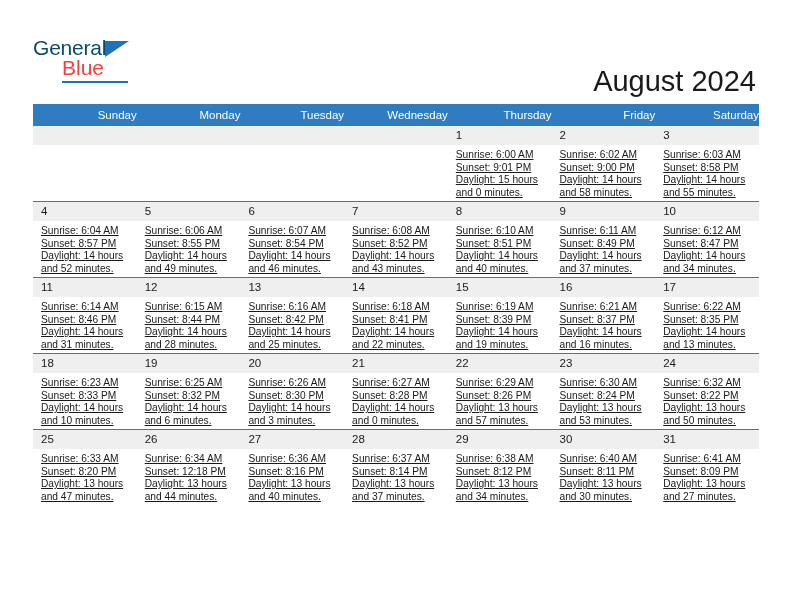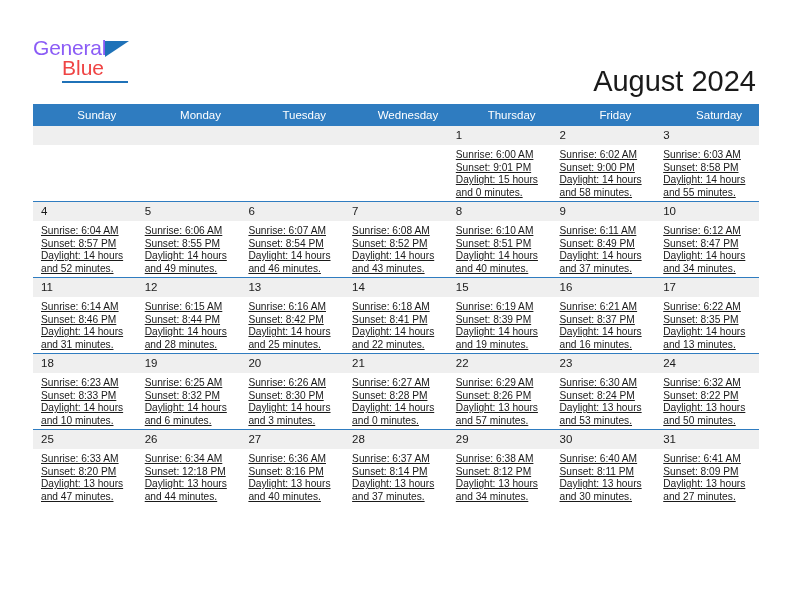--- a/index.html
+++ b/index.html
@@ -35,21 +35,21 @@
     top: 36px;
     width: 130px;
     height: 50px;
   }
   .logo-general {
     position: absolute;
     left: 0;
     top: 0;
     font-size: 21px;
     letter-spacing: -0.2px;
-    color: #8b5cf6;
+    color: #0c4a6e;
     font-family: "Liberation Sans", sans-serif;
   }
   .logo-tri {
     position: absolute;
     left: 72px;
     top: 5px;
     width: 0;
     height: 0;
     border-left: 24px solid #1f72b8;
     border-bottom: 16px solid transparent;
@@ -99,21 +99,21 @@
     top: 104px;
     width: 726px;
     border-collapse: collapse;
     table-layout: fixed;
   }
   .calendar th {
     background: #2f7cc0;
     color: #ffffff;
     font-size: 11.5px;
     font-weight: normal;
-    text-align: center;
+    text-align: right;
     padding: 5px 0 5px 24px;
     height: 11px;
     border: none;
   }
   .calendar td {
     width: 103.71px;
     height: 75px;
     vertical-align: top;
     padding: 0;
     border: none;

